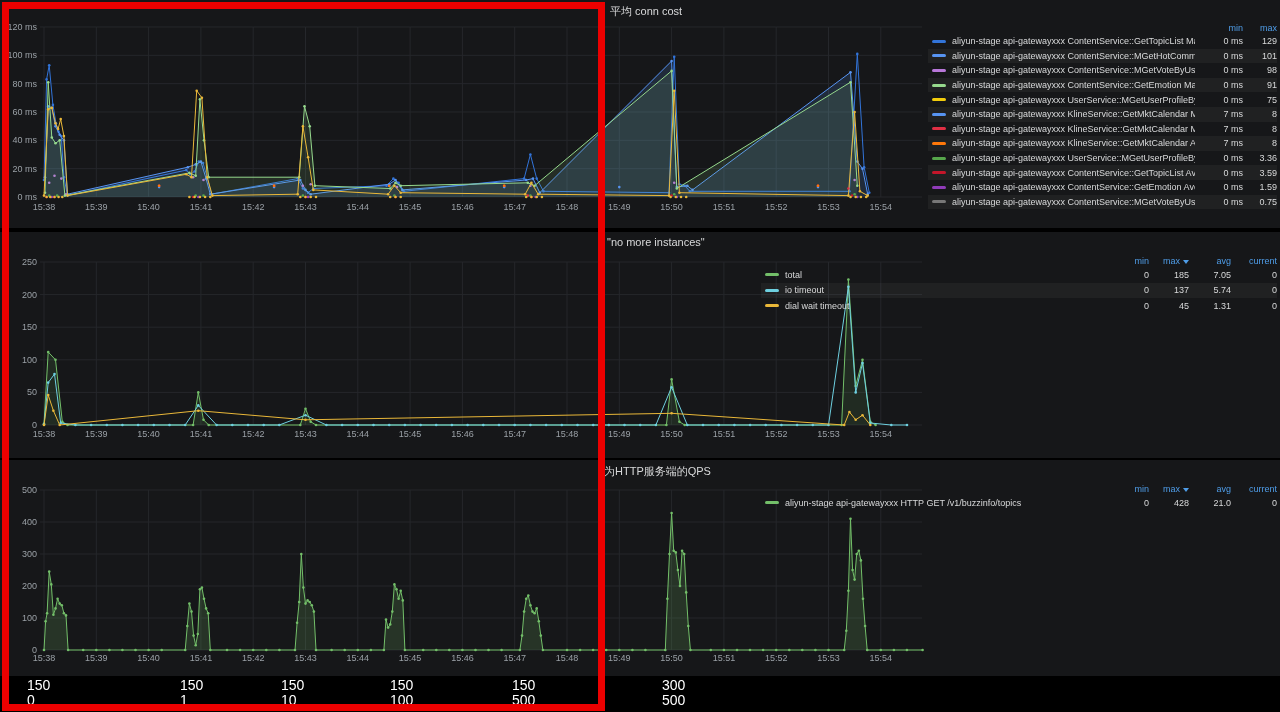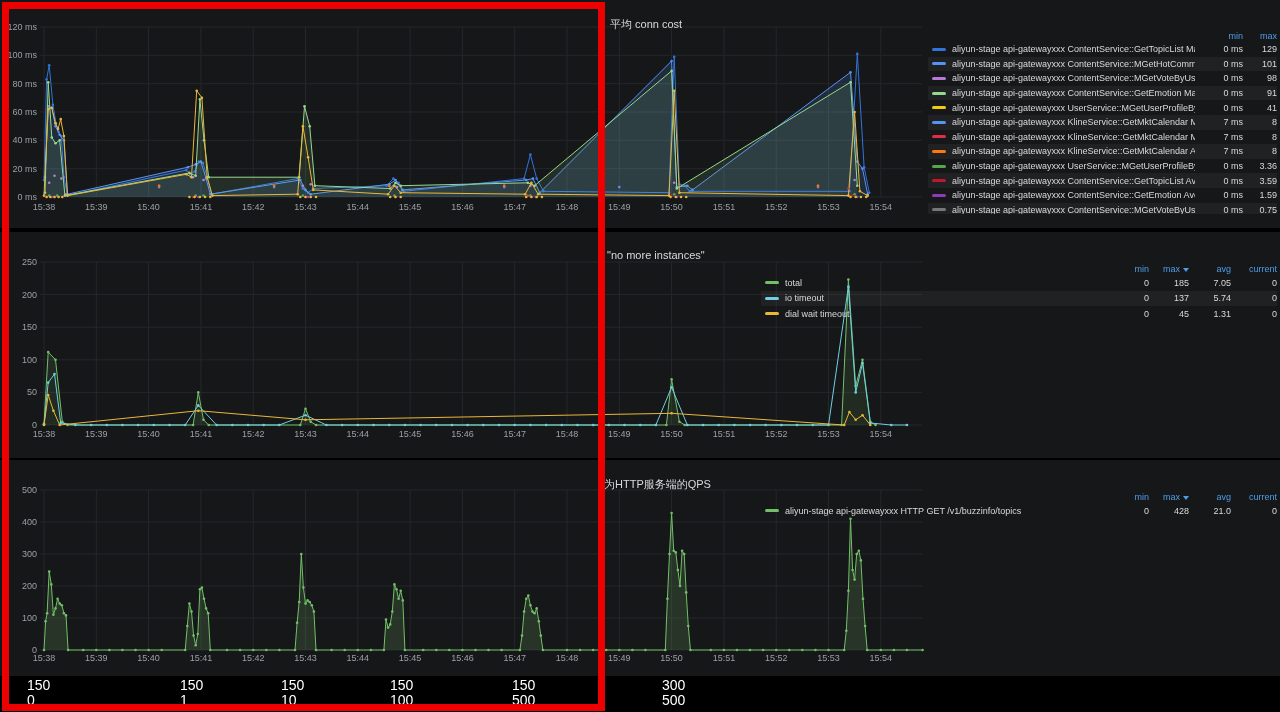--- a/index.html
+++ b/index.html
@@ -1,23 +1,23 @@
 <!DOCTYPE html>
 <html><head>
 <meta charset="utf-8">
 <style>
   html,body{margin:0;padding:0;background:#000;}
   #stage{position:relative;width:1280px;height:712px;background:#000;overflow:hidden;
          font-family:"Liberation Sans",sans-serif;}
   .panel{position:absolute;left:0;width:1280px;background:#161719;}
-  .ptitle{position:absolute;top:17px;font-size:11px;font-weight:500;color:#d8d9da;white-space:nowrap;z-index:2;}
+  .ptitle{position:absolute;top:4px;font-size:11px;font-weight:500;color:#d8d9da;white-space:nowrap;z-index:2;}
   svg.chart{position:absolute;left:0;top:0;}
   
   .legend{position:absolute;z-index:3;font-size:9px;color:#d8d9da;}
-  .lg-head{display:flex;align-items:center;color:#4f9de8;height:13px;margin-top:8px;}
+  .lg-head{display:flex;align-items:center;color:#4f9de8;height:13px;}
   .lg-row{display:flex;align-items:center;}
   .lg-row.zebra{background:rgba(255,255,255,0.045);}
   .dash{width:14px;height:3px;border-radius:2px;margin:0 6px 0 4px;flex:none;}
   .lbl{flex:1;white-space:nowrap;overflow:hidden;}
   .v{text-align:right;flex:none;}
   .caret{display:inline-block;width:0;height:0;border-left:3px solid transparent;
          border-right:3px solid transparent;border-top:4px solid #4f9de8;margin-left:3px;}
   .legend1{top:21px;right:3px;width:349px;max-height:193px;overflow:hidden;}
   .legend1 .lg-row{height:14.6px;}
   .legend1 .vmin{width:48px;} .legend1 .vmax{width:34px;}
@@ -324,21 +324,21 @@
         <div class="lg-row zebra">
           <span class="dash" style="background: rgb(150, 217, 141);"></span>
           <span class="lbl">aliyun-stage api-gatewayxxx ContentService::GetEmotion Max tag.conn_cost</span>
           <span class="v vmin">0 ms</span>
           <span class="v vmax">91</span>
         </div>
         <div class="lg-row">
           <span class="dash" style="background: rgb(242, 204, 12);"></span>
           <span class="lbl">aliyun-stage api-gatewayxxx UserService::MGetUserProfileByUID Max tag.conn_cost</span>
           <span class="v vmin">0 ms</span>
-          <span class="v vmax">41</span>
+          <span class="v vmax">75</span>
         </div>
         <div class="lg-row zebra">
           <span class="dash" style="background: rgb(87, 148, 242);"></span>
           <span class="lbl">aliyun-stage api-gatewayxxx KlineService::GetMktCalendar Min tag.conn_cost</span>
           <span class="v vmin">7 ms</span>
           <span class="v vmax">8</span>
         </div>
         <div class="lg-row">
           <span class="dash" style="background: rgb(224, 47, 68);"></span>
           <span class="lbl">aliyun-stage api-gatewayxxx KlineService::GetMktCalendar Max tag.conn_cost</span>

